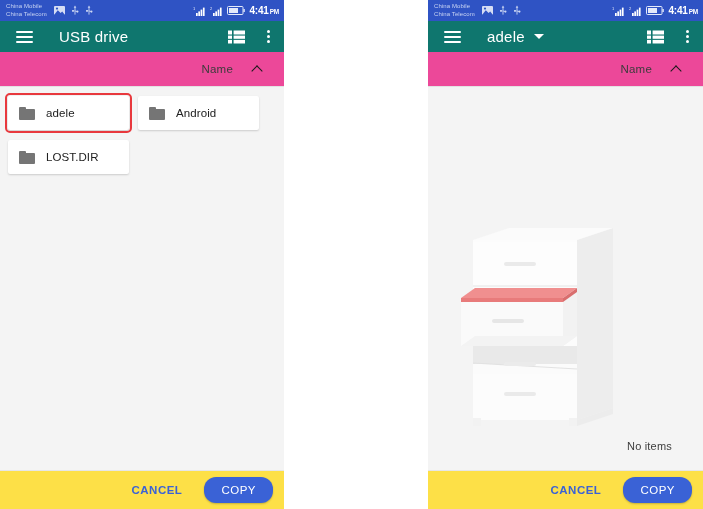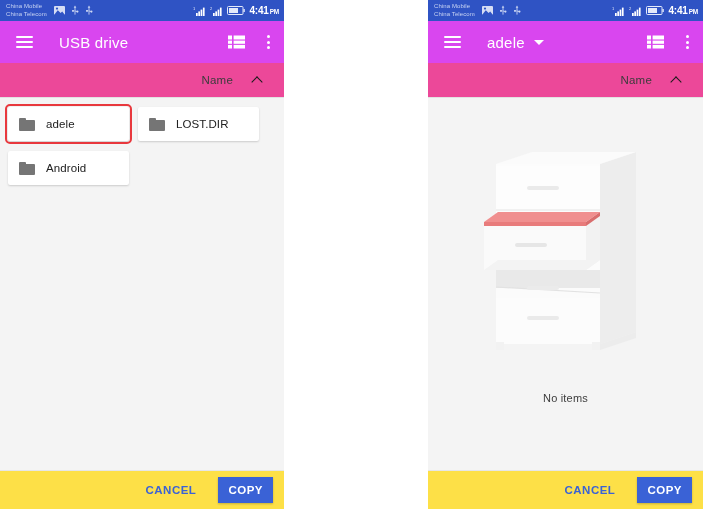--- a/index.html
+++ b/index.html
@@ -63,22 +63,22 @@
     color: #ffffff;
     font-size: 10px;
     font-weight: bold;
     letter-spacing: -.2px;
     white-space: nowrap;
   }
   .sb-ampm { font-size: 6.5px; font-weight: bold; margin-left: 1px; }
 
   
   .app-bar {
-    height: 42px;
-    background: #d946ef;
+    height: 31px;
+    background: #0f766e;
     display: flex;
     align-items: center;
     padding: 0 14px 0 16px;
     flex: none;
   }
   .app-title {
     color: #ffffff;
     font-size: 15px;
     letter-spacing: .2px;
     margin-left: 26px;
@@ -191,22 +191,22 @@
     white-space: nowrap;
     overflow: hidden;
     text-overflow: ellipsis;
   }
 
   
   .empty-wrap {
     position: absolute;
     left: 0; right: 0; top: 0; bottom: 0;
     display: flex;
-    flex-direction: column;
-    align-items: center;
+    flex-direction: row;
+    align-items: flex-end;
     justify-content: center;
     padding-bottom: 18px;
   }
   .empty-illustration { width: 168px; height: 230px; display: block; }
   .empty-text {
     margin-top: 16px;
     font-size: 11px;
     color: #3d3d3d;
     letter-spacing: .2px;
   }
@@ -229,27 +229,27 @@
     font-family: "Liberation Sans", sans-serif;
     font-size: 11.5px;
     font-weight: bold;
     letter-spacing: .5px;
     padding: 6px 9px;
     cursor: pointer;
   }
   .btn-filled {
     background: #3a62d6;
     border: none;
-    border-radius: 0;
+    border-radius: 12px;
     color: #ffffff;
     font-family: "Liberation Sans", sans-serif;
     font-size: 11.5px;
-    font-weight: bold;
+    font-weight: normal;
     letter-spacing: .5px;
-    padding: 7px 10px;
+    padding: 7px 17px;
     margin-left: 13px;
     cursor: pointer;
     box-shadow: 0 1px 2px rgba(0,0,0,.22);
   }
 </style>
 </head>
 <body>
 
 <div class="phone" id="phone-left">
 
@@ -338,25 +338,25 @@
   </div>
 
   <div class="content">
     <div class="card-grid">
       <div class="file-card highlight">
         <div class="folder-ico"></div>
         <div class="file-name">adele</div>
       </div>
       <div class="file-card">
         <div class="folder-ico"></div>
-        <div class="file-name">LOST.DIR</div>
+        <div class="file-name">Android</div>
       </div>
       <div class="file-card">
         <div class="folder-ico"></div>
-        <div class="file-name">Android</div>
+        <div class="file-name">LOST.DIR</div>
       </div>
     </div>
   </div>
 
   <div class="bottom-bar">
     <button class="btn-text">CANCEL</button>
     <button class="btn-filled">COPY</button>
   </div>
 </div>
 

